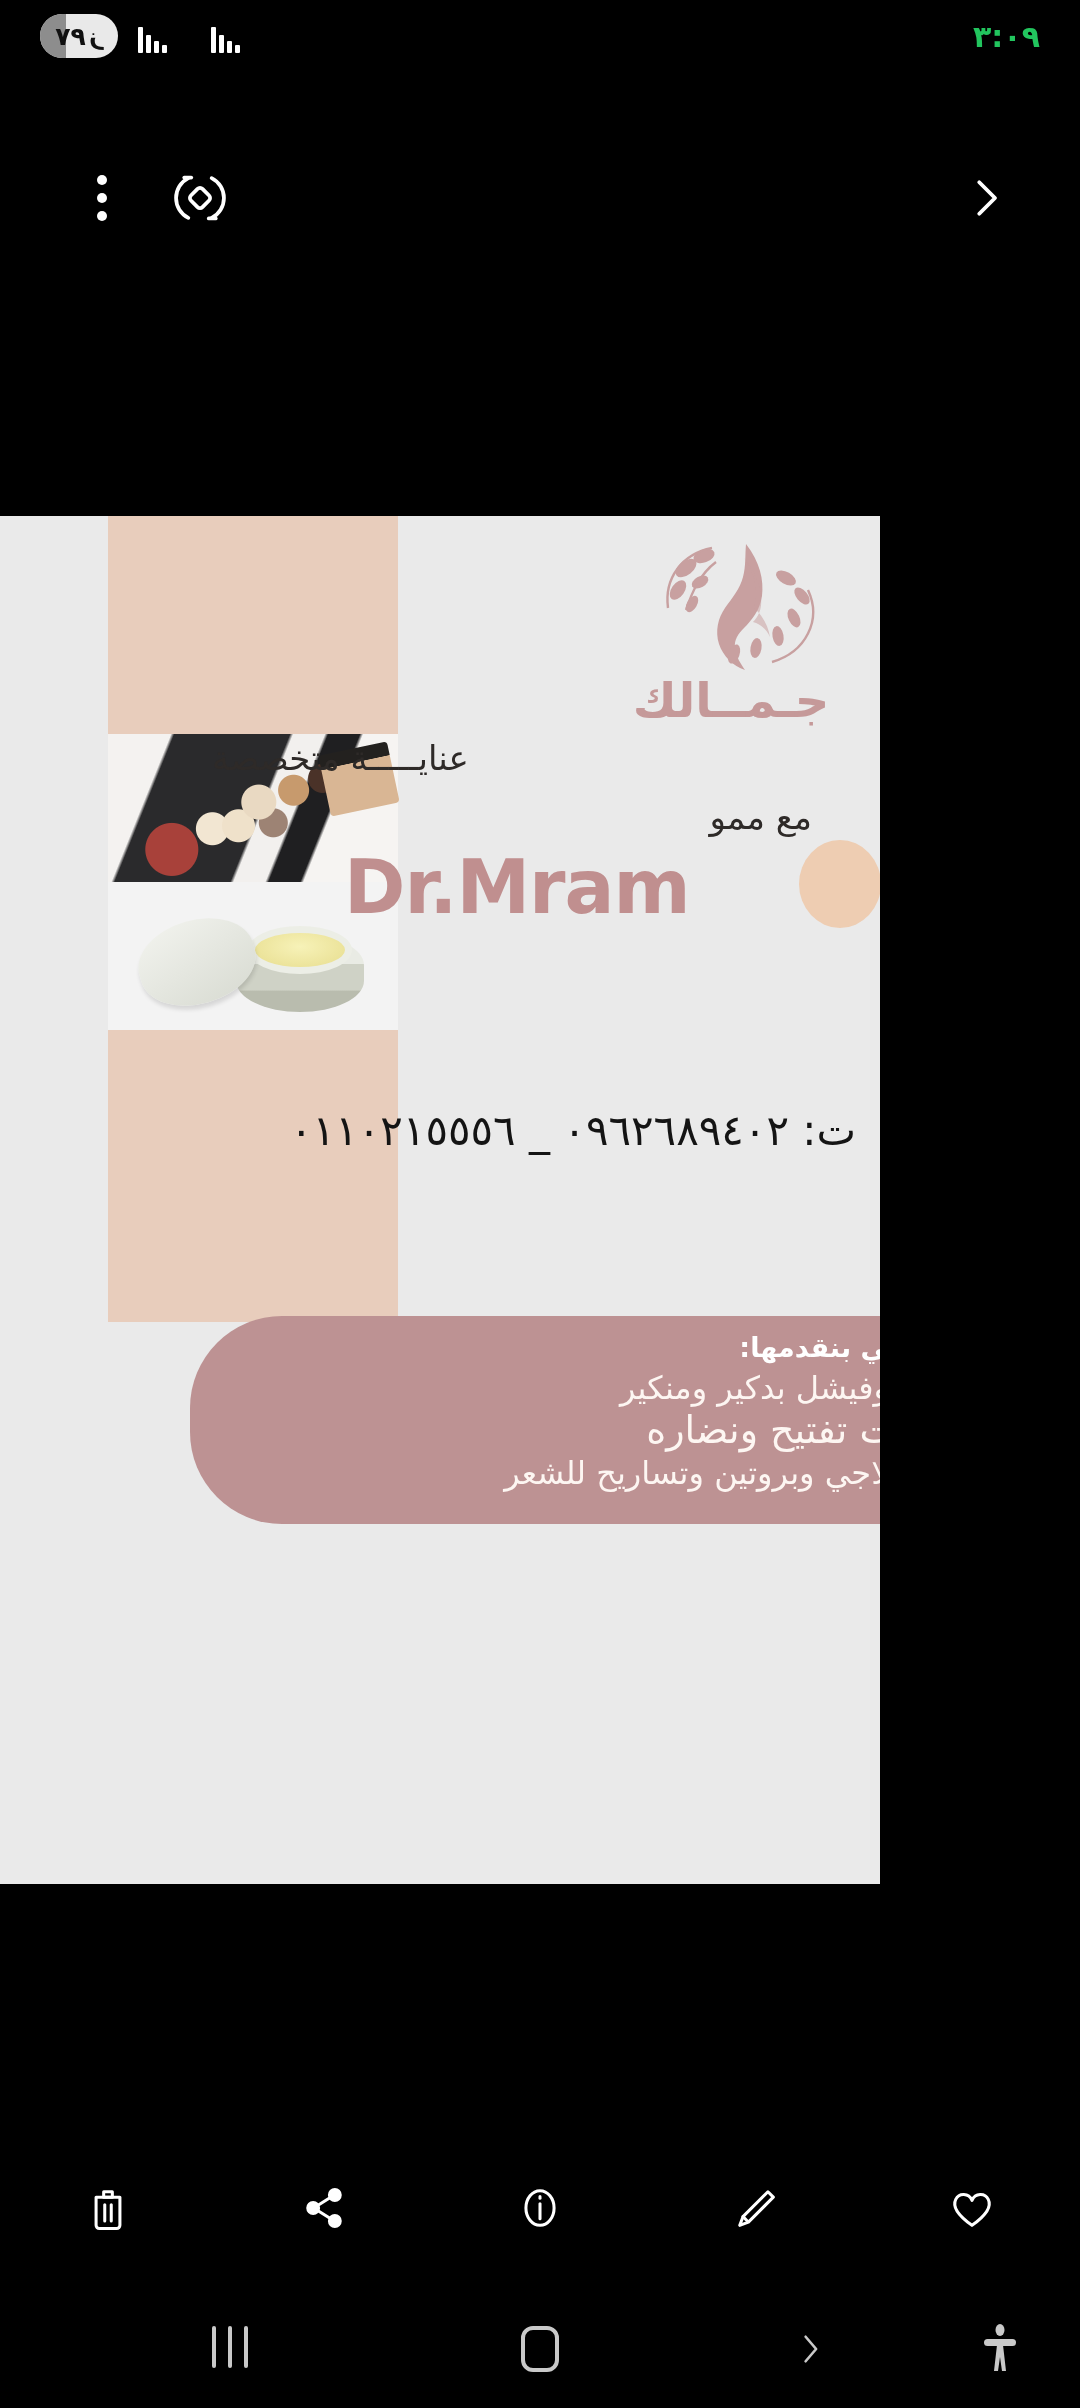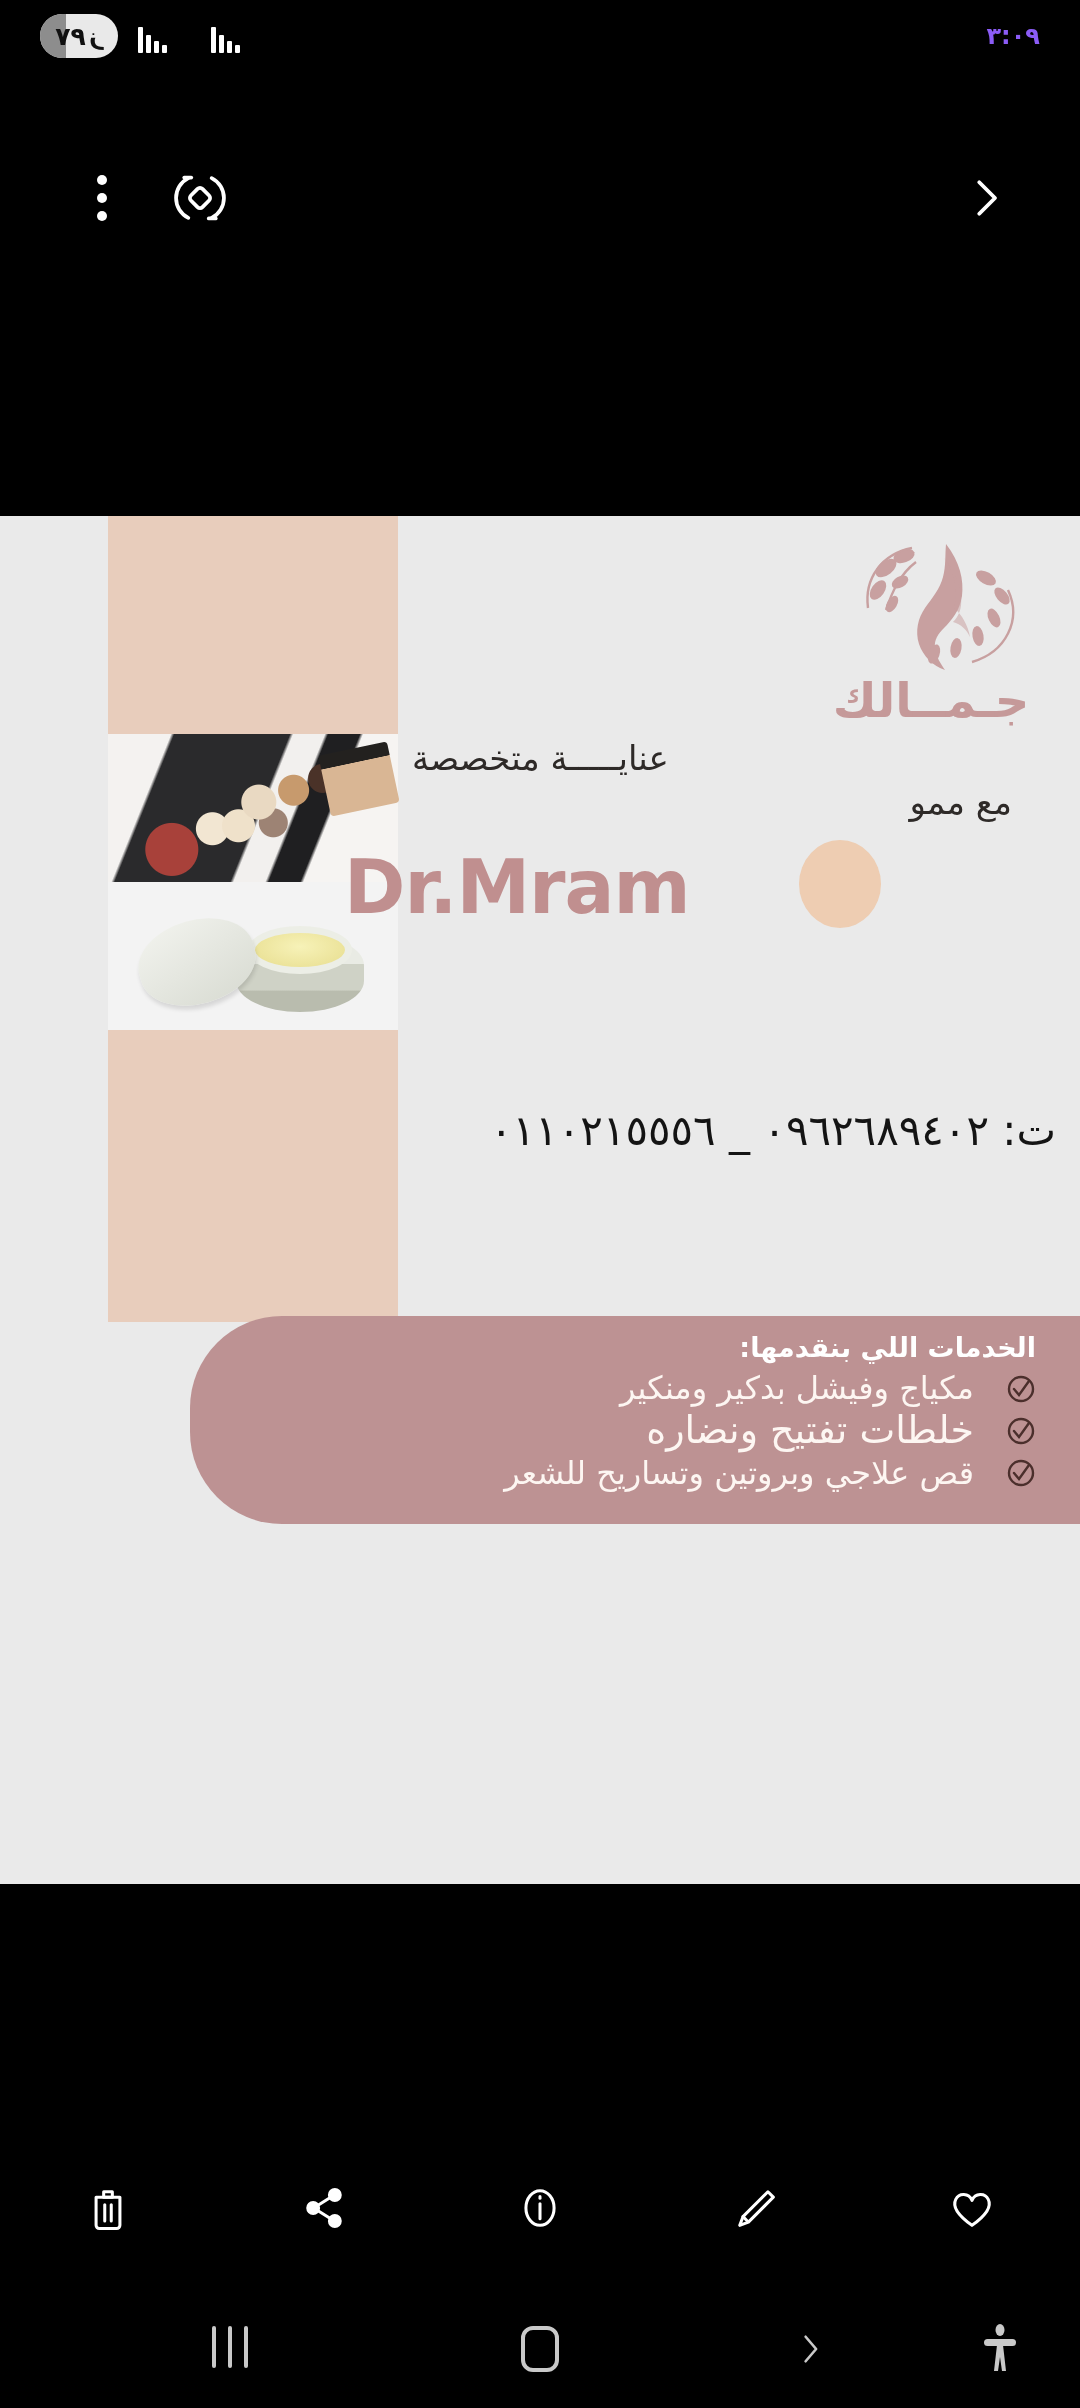--- a/index.html
+++ b/index.html
@@ -31,39 +31,39 @@
     letter-spacing:-1px; padding-right:2px;
   }
   .batt-bolt{
     position:relative; z-index:2; color:#111; font-size:24px; font-weight:700;
     margin-left:1px; transform:scaleX(-1);
   }
   .sig { display:flex; align-items:flex-end; gap:3px; height:34px; margin-left:8px; }
   .sig .bar { width:5px; background:#fff; border-radius:1px; }
   .sig .b1{height:12px}.sig .b2{height:18px}.sig .b3{height:26px}.sig .b4{height:8px}
   .sig-gap { width:12px; }
-  .sb-right { margin-left:auto; color:#8b5cf6; font-size:24px; font-weight:600; letter-spacing:1px;}
+  .sb-right { margin-left:auto; color:#22c55e; font-size:30px; font-weight:600; letter-spacing:1px;}
 
   
   .apptoolbar {
     position:absolute; top:150px; left:0; width:1080px; height:110px;
   }
   .tb-btn { position:absolute; top:0; display:flex; align-items:center; justify-content:center;
             width:96px; height:96px; }
   .kebab { left:54px; }
   .kebab i { display:block; width:10px; height:10px; border-radius:50%; background:#fff; margin:4px 0; }
   .kebab-wrap { display:flex; flex-direction:column; align-items:center; }
   .vision { left:152px; }
   .vision svg { width:56px; height:56px; }
   .chev-right { right:46px; left:auto; }
   .chev-right svg { width:54px; height:54px; }
 
   
   .flyer {
-    position:absolute; top:516px; left:0; width:1080px; height:1368px;
+    position:absolute; top:516px; left:0; width:880px; height:1368px;
     background:#eaeaea; overflow:hidden;
   }
   
   .leftcol { position:absolute; left:108px; top:0; width:290px; height:1368px; }
   .peach-top { position:absolute; left:0; top:0; width:290px; height:218px; background:#e8cdbc; }
   .photo1 {
     position:absolute; left:0; top:218px; width:290px; height:148px;
     background:
       radial-gradient(circle at 22% 78%, #a8413a 0 26px, transparent 27px),
       radial-gradient(circle at 52% 46%, #e9d9c2 0 17px, transparent 18px),
@@ -108,21 +108,21 @@
   .logo-wrap svg { width:210px; height:150px; display:block; }
   .logo-word {
     position:absolute; left:0; right:0; bottom:-6px; text-align:center;
     color:#c59999; font-size:48px; font-weight:700; line-height:1;
   }
   .sub1 {
     position:absolute; right:28px; top:222px; width:640px; text-align:left;
     color:#2e2a28; font-size:34px; letter-spacing:1px; direction:rtl;
   }
   .sub2 {
-    position:absolute; right:28px; top:266px; width:640px; text-align:right;
+    position:absolute; right:28px; top:281px; width:640px; text-align:right;
     color:#2e2a28; font-size:34px; letter-spacing:1px; direction:rtl;
     padding-right:40px;
   }
   .brandrow {
     position:absolute; left:344px; top:330px; width:610px; height:110px;
   }
   .brandname {
     position:absolute; left:0; top:4px; color:#c08f8f;
     font-size:74px; font-weight:700; letter-spacing:-1px; line-height:1;
   }

